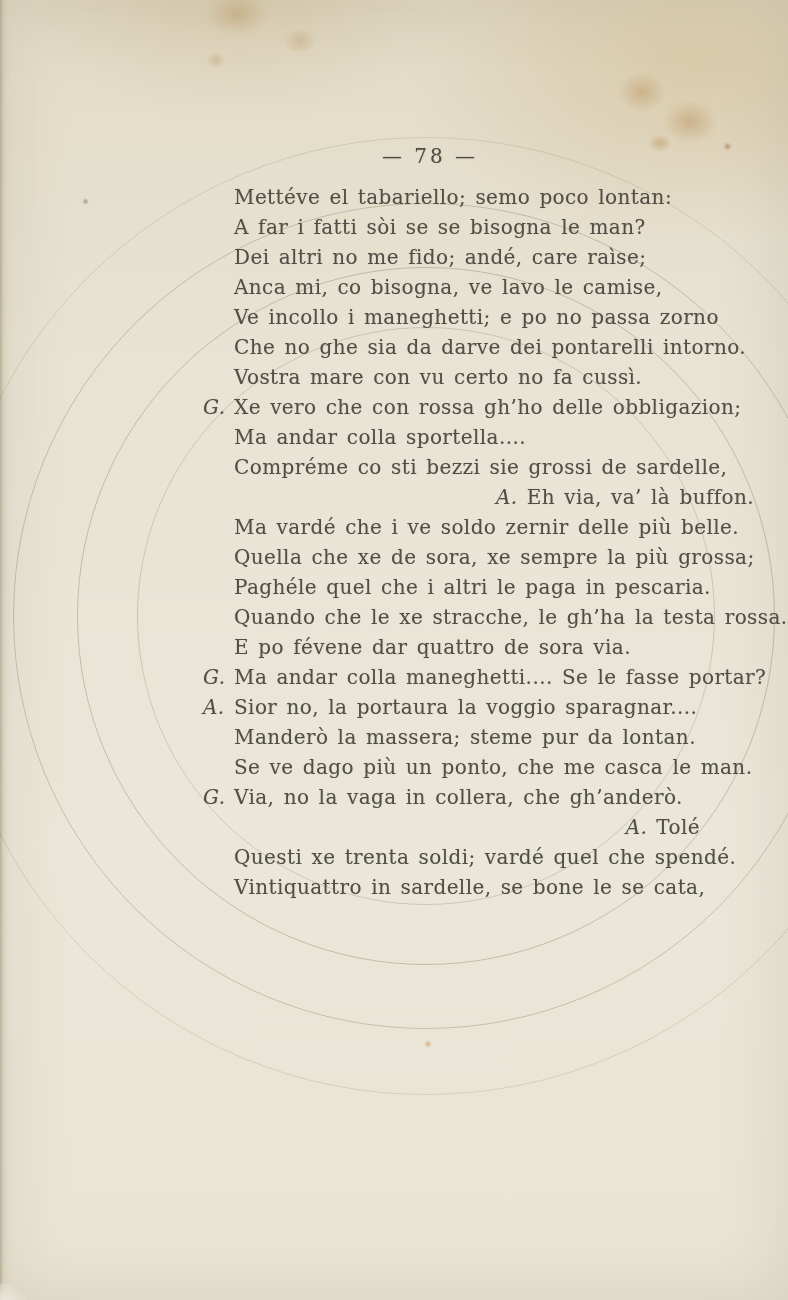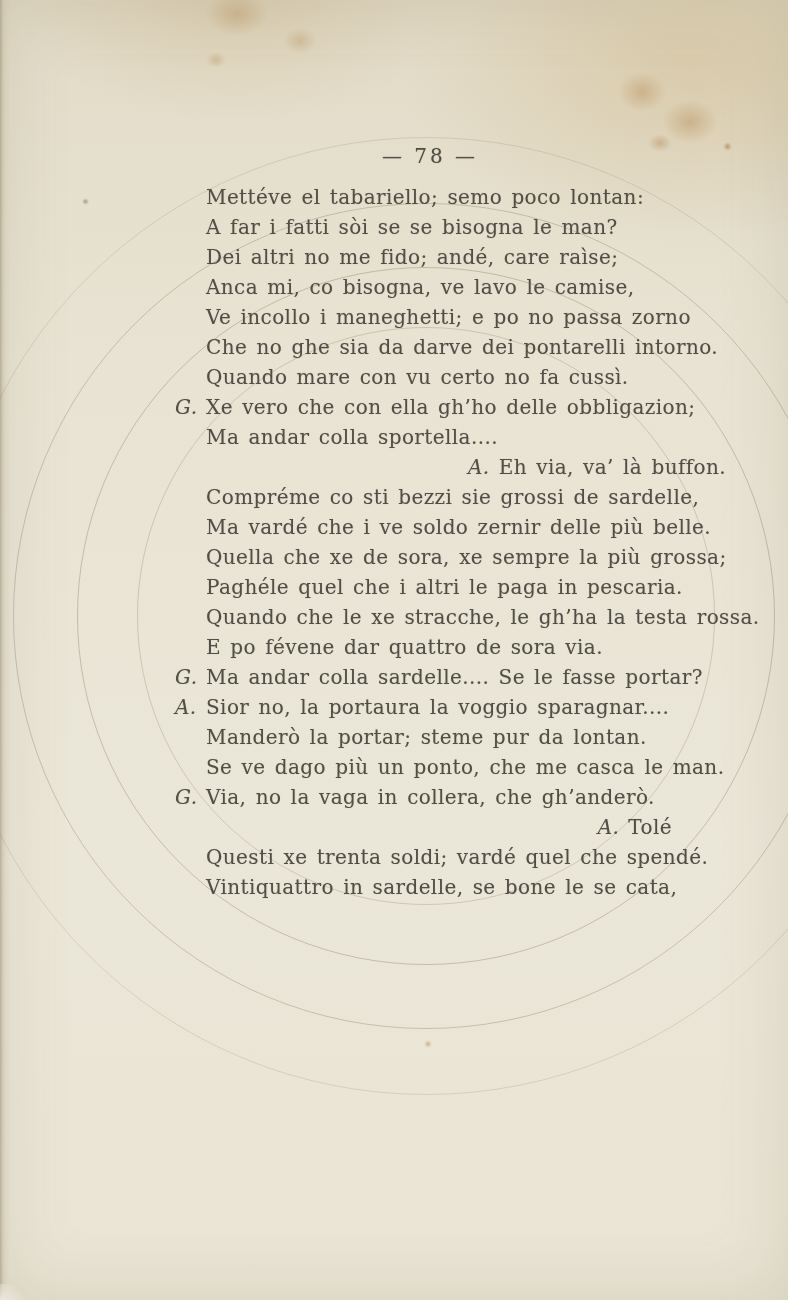--- a/index.html
+++ b/index.html
@@ -52,21 +52,21 @@
   
   .pagenum {
     position: absolute; left: 230px; top: 144px; width: 400px;
     text-align: center;
     font-size: 20px; letter-spacing: 3px;
     color: var(--ink);
     text-shadow: 0 0 1px rgba(90,85,72,0.35);
   }
   
   .verses {
-    position: absolute; left: 206px; top: 182px; width: 520px;
+    position: absolute; left: 234px; top: 182px; width: 520px;
     font-size: 20px; line-height: 30px;
     letter-spacing: 0.4px; word-spacing: 2.5px;
     text-shadow: 0 0 1px rgba(90,85,72,0.30);
     white-space: nowrap;
   }
   .line { position: relative; height: 30px; }
   .line.right { text-align: right; }
   .speaker {
     font-style: italic;
     position: absolute; left: -31px; top: 0;
@@ -97,32 +97,32 @@
 
   <div class="pagenum">— 78 —</div>
 
   <div class="verses">
       <div class="line"><span>Mettéve el tabariello; semo poco lontan:</span></div>
       <div class="line"><span>A far i fatti sòi se se bisogna le man?</span></div>
       <div class="line"><span>Dei altri no me fido; andé, care raìse;</span></div>
       <div class="line"><span>Anca mi, co bisogna, ve lavo le camise,</span></div>
       <div class="line"><span>Ve incollo i maneghetti; e po no passa zorno</span></div>
       <div class="line"><span>Che no ghe sia da darve dei pontarelli intorno.</span></div>
-      <div class="line"><span>Quando mare con vu certo no fa cussì.</span></div>
-      <div class="line"><span class="speaker">G.</span><span>Xe vero che con ella gh’ho delle obbligazion;</span></div>
+      <div class="line"><span>Vostra mare con vu certo no fa cussì.</span></div>
+      <div class="line"><span class="speaker">G.</span><span>Xe vero che con rossa gh’ho delle obbligazion;</span></div>
       <div class="line"><span>Ma andar colla sportella....</span></div>
+      <div class="line"><span>Compréme co sti bezzi sie grossi de sardelle,</span></div>
       <div class="line right"><span class="speaker">A.</span><span>Eh via, va’ là buffon.</span></div>
-      <div class="line"><span>Compréme co sti bezzi sie grossi de sardelle,</span></div>
       <div class="line"><span>Ma vardé che i ve soldo zernir delle più belle.</span></div>
       <div class="line"><span>Quella che xe de sora, xe sempre la più grossa;</span></div>
       <div class="line"><span>Paghéle quel che i altri le paga in pescaria.</span></div>
       <div class="line"><span>Quando che le xe stracche, le gh’ha la testa rossa.</span></div>
       <div class="line"><span>E po févene dar quattro de sora via.</span></div>
-      <div class="line"><span class="speaker">G.</span><span>Ma andar colla sardelle.... Se le fasse portar?</span></div>
+      <div class="line"><span class="speaker">G.</span><span>Ma andar colla maneghetti.... Se le fasse portar?</span></div>
       <div class="line"><span class="speaker">A.</span><span>Sior no, la portaura la voggio sparagnar....</span></div>
-      <div class="line"><span>Manderò la portar; steme pur da lontan.</span></div>
+      <div class="line"><span>Manderò la massera; steme pur da lontan.</span></div>
       <div class="line"><span>Se ve dago più un ponto, che me casca le man.</span></div>
       <div class="line"><span class="speaker">G.</span><span>Via, no la vaga in collera, che gh’anderò.</span></div>
       <div class="line right" style="padding-right: 54px;"><span class="speaker">A.</span><span>Tolé</span></div>
       <div class="line"><span>Questi xe trenta soldi; vardé quel che spendé.</span></div>
       <div class="line"><span>Vintiquattro in sardelle, se bone le se cata,</span></div>
     </div>
 </div>
 
 </body></html>

